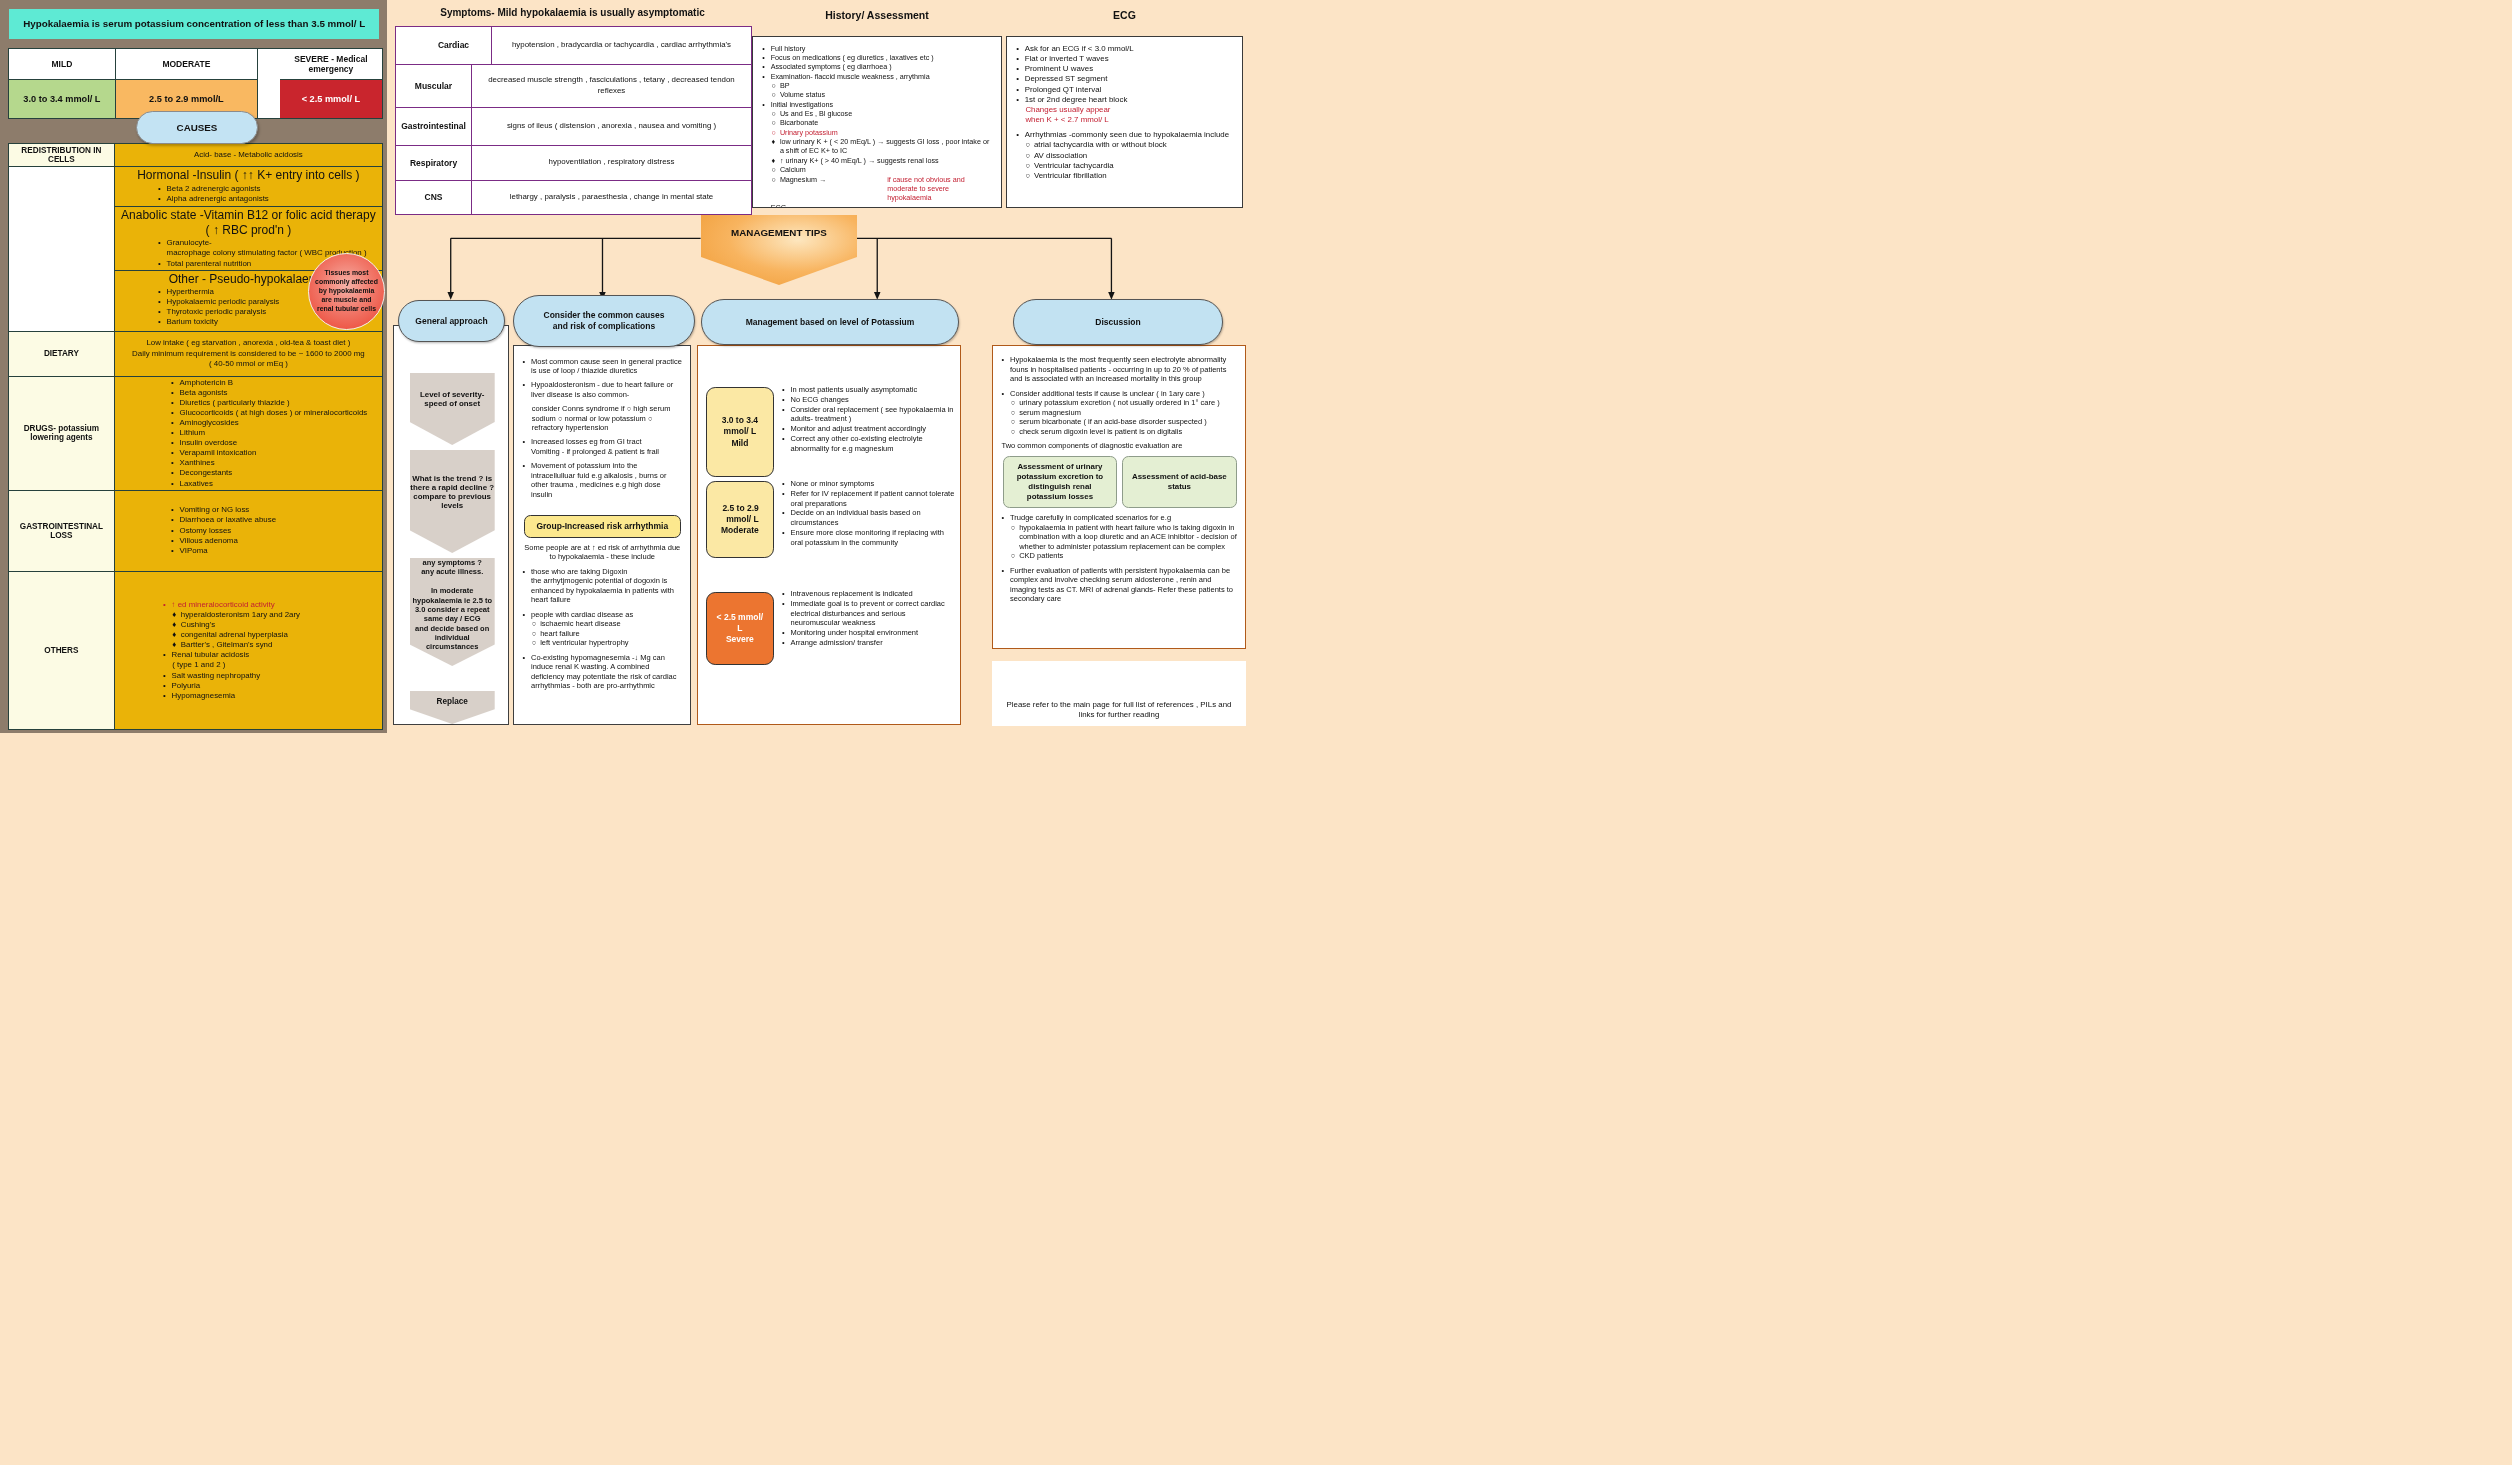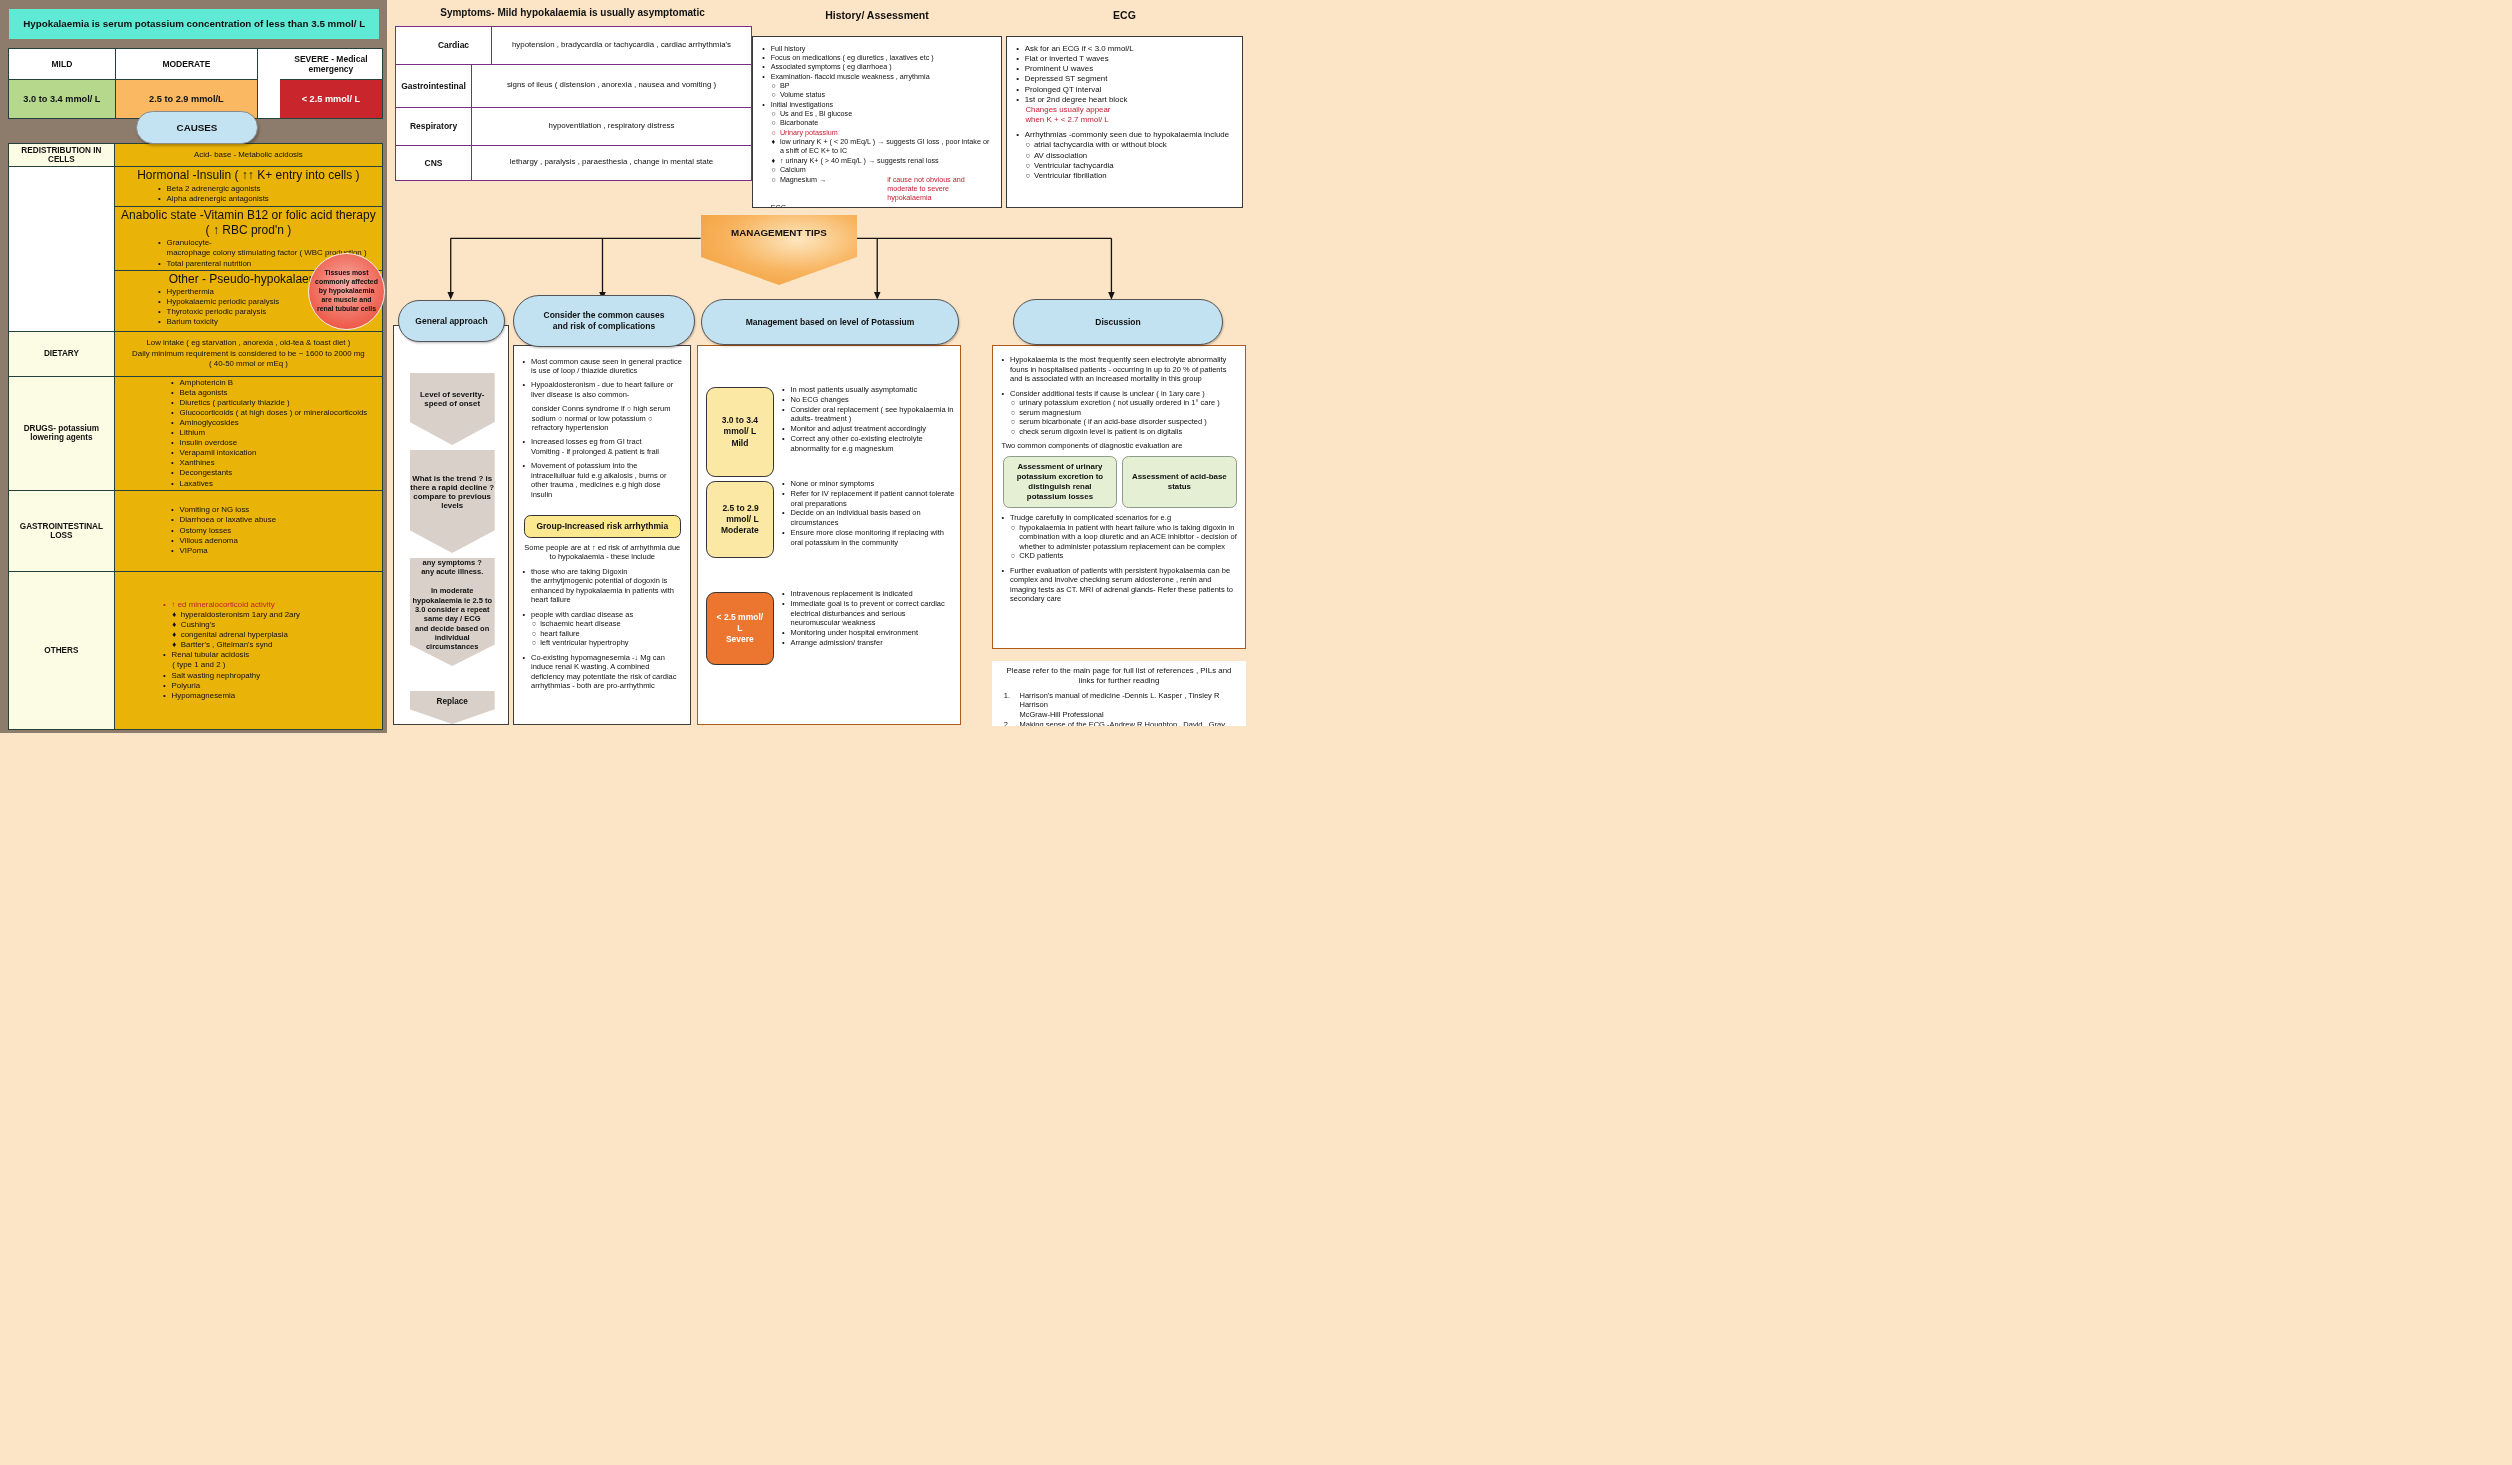--- a/index.html
+++ b/index.html
@@ -123,21 +123,21 @@
   .mg-lines{position:absolute;left:84px;width:174px;font-size:7.5px;line-height:1.3;}
   .mg1{top:39px;} .mg2{top:133px;} .mg3{top:243px;}
 
   .assess-row{display:flex;gap:5.2px;margin:5.2px 1.3px 5.2px 1.3px;}
   .assess-box{background:#e4efd3;border:1px solid #8e9c8a;border-radius:6.5px;flex:1;
               display:flex;align-items:center;justify-content:center;text-align:center;
               font-weight:bold;font-size:7.9px;line-height:1.25;padding:5.2px 3.9px;min-height:46px;box-sizing:border-box;}
 
   .refs-box{position:absolute;left:992px;top:661px;width:254px;height:65px;background:#fff;
             padding:5.2px 7.9px;box-sizing:border-box;overflow:hidden;}
-  .refs-intro{text-align:center;font-size:7.9px;line-height:1.3;}
+  .refs-intro{text-align:center;font-size:7.9px;line-height:1.3;margin-top:34px;}
   .refs-lines{font-size:7.5px;line-height:1.3;margin-top:3.9px;}
   .refs-lines .mk{flex:0 0 19.6px;padding-left:3.9px;box-sizing:border-box;}
 </style>
 </head>
 <body>
 
 <div id="canvas">
 
   <div class="left-panel">
     <div class="title-box">
@@ -360,20 +360,24 @@
     <span>Tissues most commonly affected by hypokalaemia are muscle and renal tubular cells</span>
   </div>
 
   <div class="sym-title">Symptoms- Mild hypokalaemia is usually asymptomatic</div>
   <div class="sym-table">
       <div class="sym-row">
         <div class="sym-sys">Cardiac</div>
         <div class="sym-desc">hypotension , bradycardia or tachycardia , cardiac arrhythmia's</div>
       </div>
       <div class="sym-row">
+        <div class="sym-sys">Muscular</div>
+        <div class="sym-desc">decreased muscle strength , fasciculations , tetany , decreased tendon reflexes</div>
+      </div>
+      <div class="sym-row">
         <div class="sym-sys">Gastrointestinal</div>
         <div class="sym-desc">signs of ileus ( distension , anorexia , nausea and vomiting )</div>
       </div>
       <div class="sym-row">
         <div class="sym-sys">Respiratory</div>
         <div class="sym-desc">hypoventilation , respiratory distress</div>
       </div>
       <div class="sym-row">
         <div class="sym-sys">CNS</div>
         <div class="sym-desc">lethargy , paralysis , paraesthesia , change in mental state</div>

